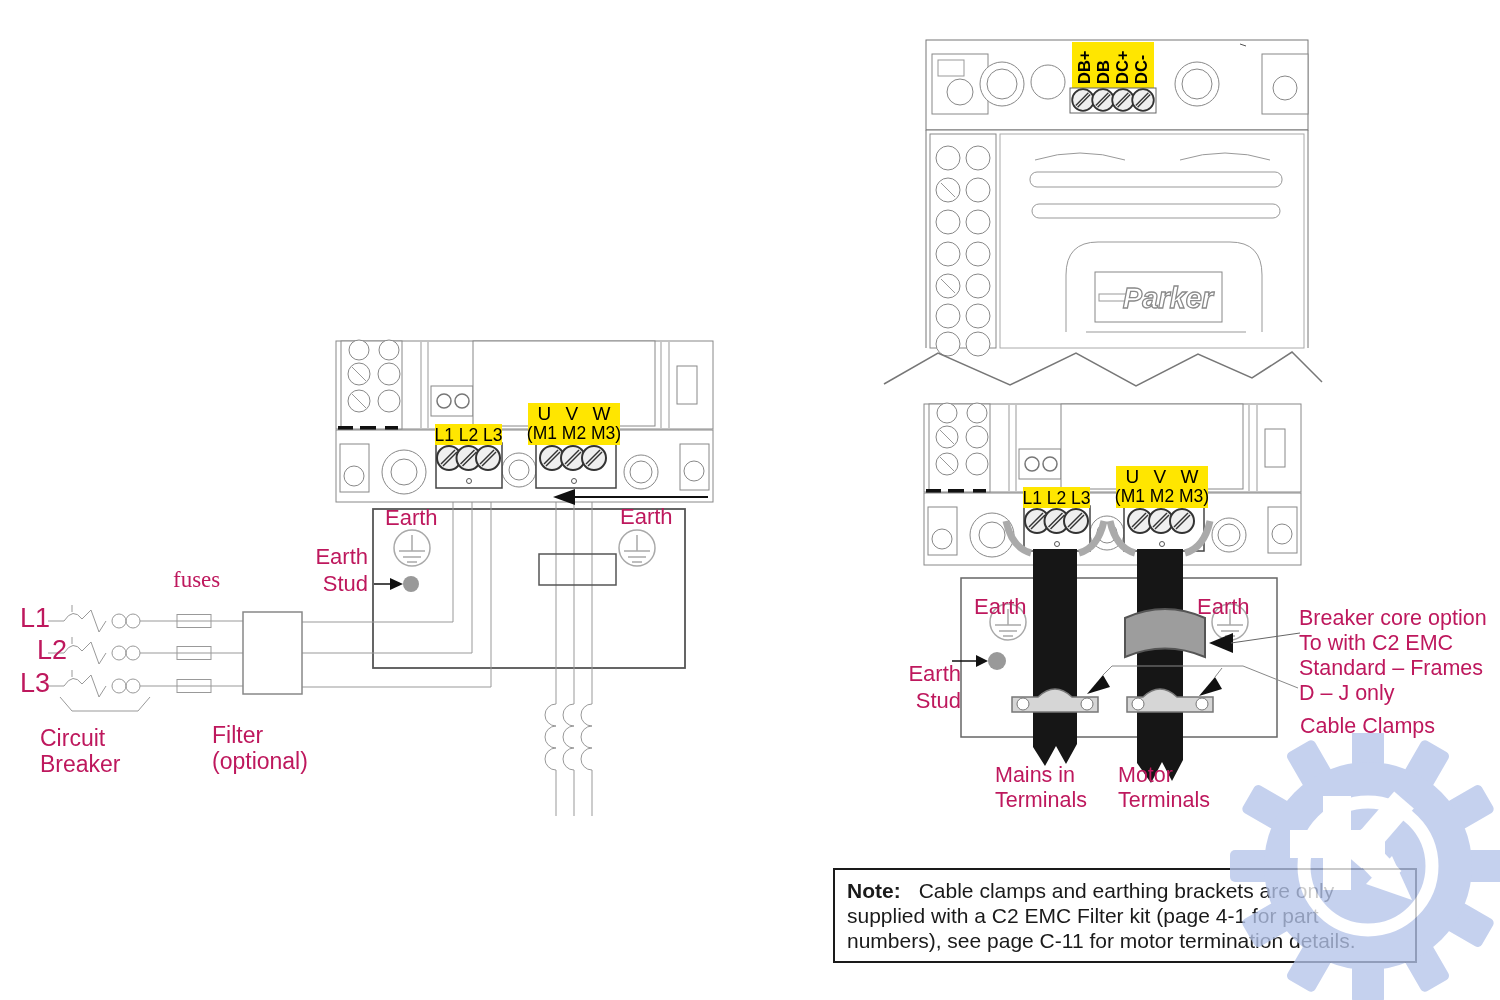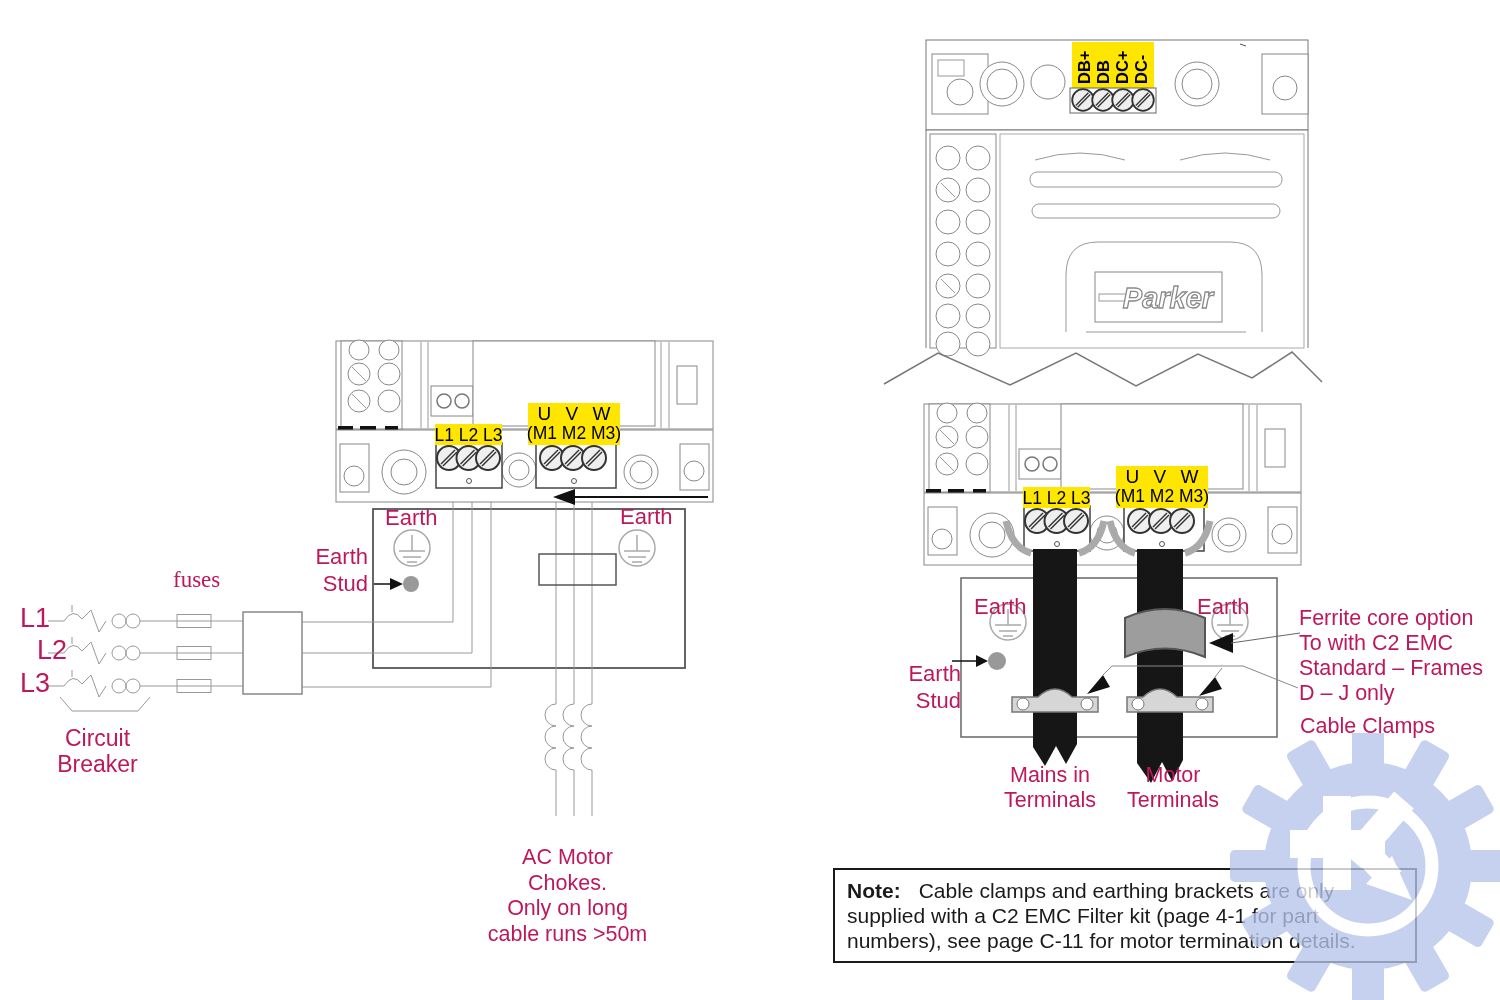--- a/index.html
+++ b/index.html
@@ -3,21 +3,21 @@
 <meta charset="utf-8">
 <style>
   html,body{margin:0;padding:0;background:#fff;}
   #canvas{position:relative;width:1500px;height:1000px;background:#ffffff;overflow:hidden;
           font-family:"Liberation Sans",sans-serif;color:#1a1a1a;}
   #artwork{position:absolute;left:0;top:0;z-index:1;}
   svg text{font-family:"Liberation Sans",sans-serif;}
   .lbl{position:absolute;z-index:3;font-size:21.5px;line-height:25px;color:#be185d;}
   .lbl.big{font-size:27px;}
   .lbl.md{font-size:23px;line-height:26px;}
-  .ctr{text-align:center;}
+  .ctr{}
   .rt{text-align:right;}
   .pre{white-space:pre;}
   #note-box{position:absolute;left:833px;top:868px;width:556px;z-index:3;
             border:2px solid #1a1a1a;padding:8px 12px;font-size:21px;line-height:25px;background:transparent;}
   #note-box b{margin-right:18px;}
   #watermark{position:absolute;left:1228px;top:733px;z-index:6;pointer-events:none;}
 </style>
 </head>
 <body>
 
@@ -228,41 +228,39 @@
 </svg>
 
 <div class="lbl big" style="left:20px;top:606px;">L1</div>
 <div class="lbl big" style="left:37px;top:638px;">L2</div>
 <div class="lbl big" style="left:20px;top:671px;">L3</div>
 <div class="lbl md" style="left:173px;top:567px;font-family:Liberation Serif, serif;">fuses</div>
 <div class="lbl md ctr" style="left:40px;top:725px;width:115px;">
   <div>Circuit</div>
   <div>Breaker</div>
 </div>
+<div class="lbl md ctr" style="left:212px;top:722px;width:120px;">
+  <div>Filter</div>
+  <div>(optional)</div>
+</div>
 <div class="lbl" style="left:385px;top:505px;font-size:22px;">Earth</div>
 <div class="lbl" style="left:620px;top:504px;font-size:22px;">Earth</div>
 <div class="lbl rt" style="left:300px;top:543px;width:68px;font-size:22px;line-height:27px;">
   <div>Earth</div>
   <div>Stud</div>
 </div>
-<div class="lbl ctr" style="left:455px;top:845px;width:225px;line-height:25.5px;">
-  <div>AC Motor</div>
-  <div>Chokes.</div>
-  <div>Only on long</div>
-  <div>cable runs &gt;50m</div>
-</div>
 
 <div class="lbl" style="left:974px;top:594px;font-size:22px;">Earth</div>
 <div class="lbl" style="left:1197px;top:594px;font-size:22px;">Earth</div>
 <div class="lbl rt" style="left:893px;top:660px;width:68px;font-size:22px;line-height:27px;">
   <div>Earth</div>
   <div>Stud</div>
 </div>
 <div class="lbl" style="left:1299px;top:606px;line-height:25px;">
-  <div>Ferrite core option</div>
+  <div>Breaker core option</div>
   <div>To with C2 EMC</div>
   <div>Standard – Frames</div>
   <div>D – J only</div>
 </div>
 <div class="lbl" style="left:1300px;top:714px;">Cable Clamps</div>
 <div class="lbl ctr" style="left:995px;top:763px;width:110px;">
   <div>Mains in</div>
   <div>Terminals</div>
 </div>
 <div class="lbl ctr" style="left:1118px;top:763px;width:110px;">

